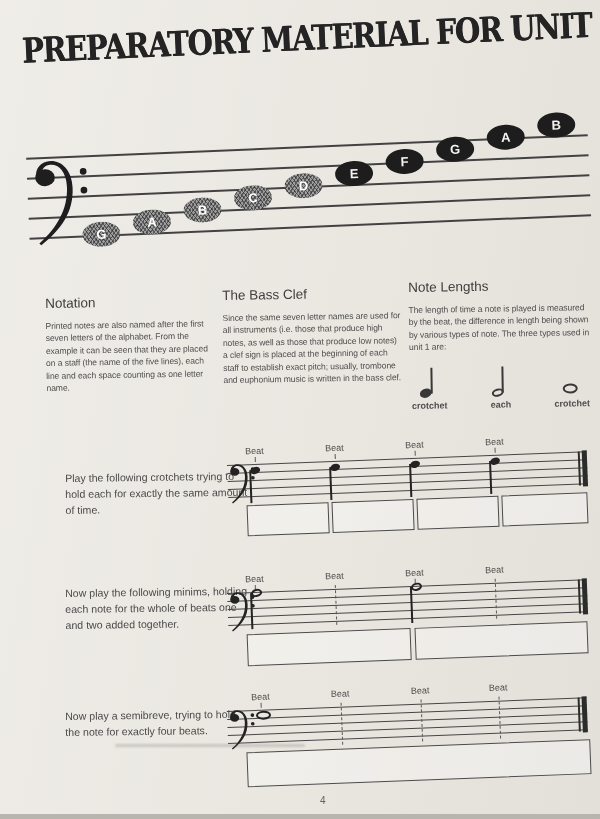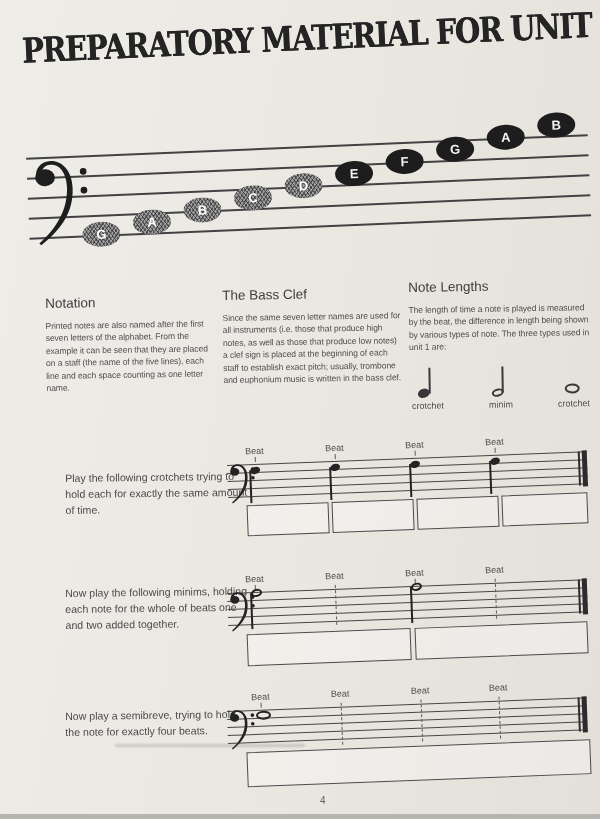--- a/index.html
+++ b/index.html
@@ -54,21 +54,21 @@
   .symrow{margin-top:13px;display:flex;justify-content:space-between;padding:0 4px 0 2px;}
   .symitem{display:flex;flex-direction:column;align-items:center;}
   .symglyph{position:relative;width:22px;height:32px;}
   .ns-head-filled{position:absolute;left:1px;bottom:1px;width:12px;height:9px;border-radius:50%;
     background:#383838;transform:rotate(-18deg);}
   .ns-head-open{position:absolute;left:2px;bottom:1px;width:8px;height:4px;border-radius:50%;
     border:2.3px solid #383838;transform:rotate(-14deg);}
   .ns-stem{position:absolute;left:12px;bottom:5px;width:1.8px;height:26px;background:#383838;}
   .ns-whole{position:absolute;left:2px;bottom:3px;width:11px;height:6px;border-radius:50%;
     border:2.8px solid #383838;}
-  .symlabel{font-size:9px;color:#4f4f4f;margin-top:2px;}
+  .symlabel{font-size:9px;color:#4f4f4f;margin-top:2px;font-weight:bold;}
 
   
   .instr{position:absolute;font-size:10.6px;line-height:1.5;color:#4a4a4a;
     transform:rotate(-0.7deg);transform-origin:left top;}
   .instr-1{left:65px;top:471px;width:186px;}
   .instr-2{left:65px;top:586px;width:190px;}
   .instr-3{left:65px;top:709px;width:186px;}
 
   .xstaff{position:absolute;left:228px;width:367px;transform:rotate(-2.2deg);transform-origin:center;}
   .xstaff-1{top:440px;height:96px;}
@@ -139,21 +139,21 @@
         <div class="ns-head-filled"></div>
           <div class="ns-stem"></div>
       </div>
       <div class="symlabel">crotchet</div>
     </div>
     <div class="symitem">
       <div class="symglyph">
         <div class="ns-head-open"></div>
           <div class="ns-stem"></div>
       </div>
-      <div class="symlabel">minim</div>
+      <div class="symlabel">each</div>
     </div>
     <div class="symitem">
       <div class="symglyph">
         <div class="ns-whole"></div>
       </div>
       <div class="symlabel">crotchet</div>
     </div>
   </div>
 </div>
 

